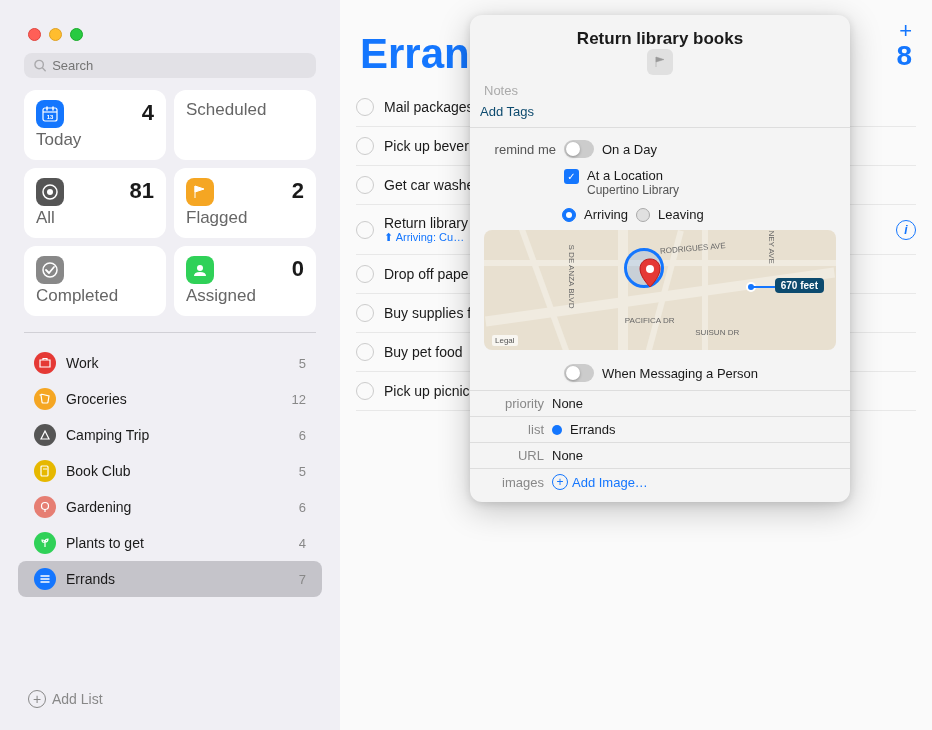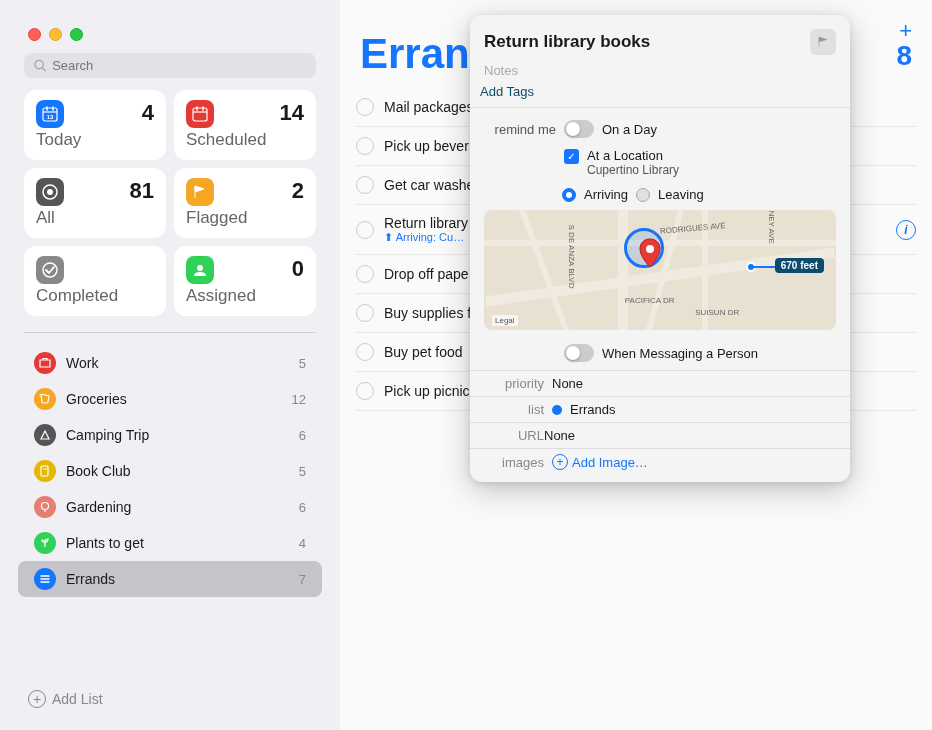--- a/index.html
+++ b/index.html
@@ -270,20 +270,21 @@
       box-shadow: 0 8px 32px rgba(0,0,0,0.22), 0 2px 8px rgba(0,0,0,0.12);
       z-index: 10;
       overflow: hidden;
     }
 
     .detail-header {
       display: flex;
       justify-content: space-between;
       align-items: center;
       padding: 14px 14px 6px;
+      flex-direction: column;
     }
 
     .detail-title {
       font-size: 17px;
       font-weight: 600;
       color: #1a1a1a;
     }
 
     .flag-btn {
       width: 26px;
@@ -552,20 +553,21 @@
       width: 10px;
       height: 10px;
       border-radius: 50%;
       background: #1476fe;
     }
 
     .url-row {
       display: flex;
       align-items: center;
       padding: 5px 14px;
+      gap: 8px;
       border-top: 1px solid #ddd;
     }
 
     .images-row {
       display: flex;
       align-items: center;
       padding: 5px 14px 12px;
       gap: 8px;
       border-top: 1px solid #ddd;
     }
@@ -636,31 +638,20 @@
             <line x1="11" y1="1" x2="11" y2="4" stroke="white" stroke-width="1.5" stroke-linecap="round"></line>
             <text x="8" y="13" text-anchor="middle" font-size="6" fill="white" font-weight="bold">13</text>
           </svg>
         </div>
         <span class="smart-card-count">4</span>
       </div>
       <span class="smart-card-label">Today</span>
     </div>
 
     <div class="smart-card">
-      <div class="smart-card-header">
-        <div class="smart-card-icon icon-scheduled">
-          <svg width="16" height="16" viewBox="0 0 16 16" fill="white">
-            <rect x="1" y="2" width="14" height="13" rx="2" fill="none" stroke="white" stroke-width="1.2"></rect>
-            <line x1="1" y1="6" x2="15" y2="6" stroke="white" stroke-width="1.2"></line>
-            <line x1="5" y1="1" x2="5" y2="4" stroke="white" stroke-width="1.5" stroke-linecap="round"></line>
-            <line x1="11" y1="1" x2="11" y2="4" stroke="white" stroke-width="1.5" stroke-linecap="round"></line>
-          </svg>
-        </div>
-        <span class="smart-card-count">14</span>
-      </div>
       <span class="smart-card-label">Scheduled</span>
     </div>
 
     <div class="smart-card">
       <div class="smart-card-header">
         <div class="smart-card-icon icon-all">
           <svg width="16" height="16" viewBox="0 0 16 16">
             <circle cx="8" cy="8" r="7" fill="none" stroke="white" stroke-width="1.5"></circle>
             <circle cx="8" cy="8" r="3" fill="white"></circle>
           </svg>

